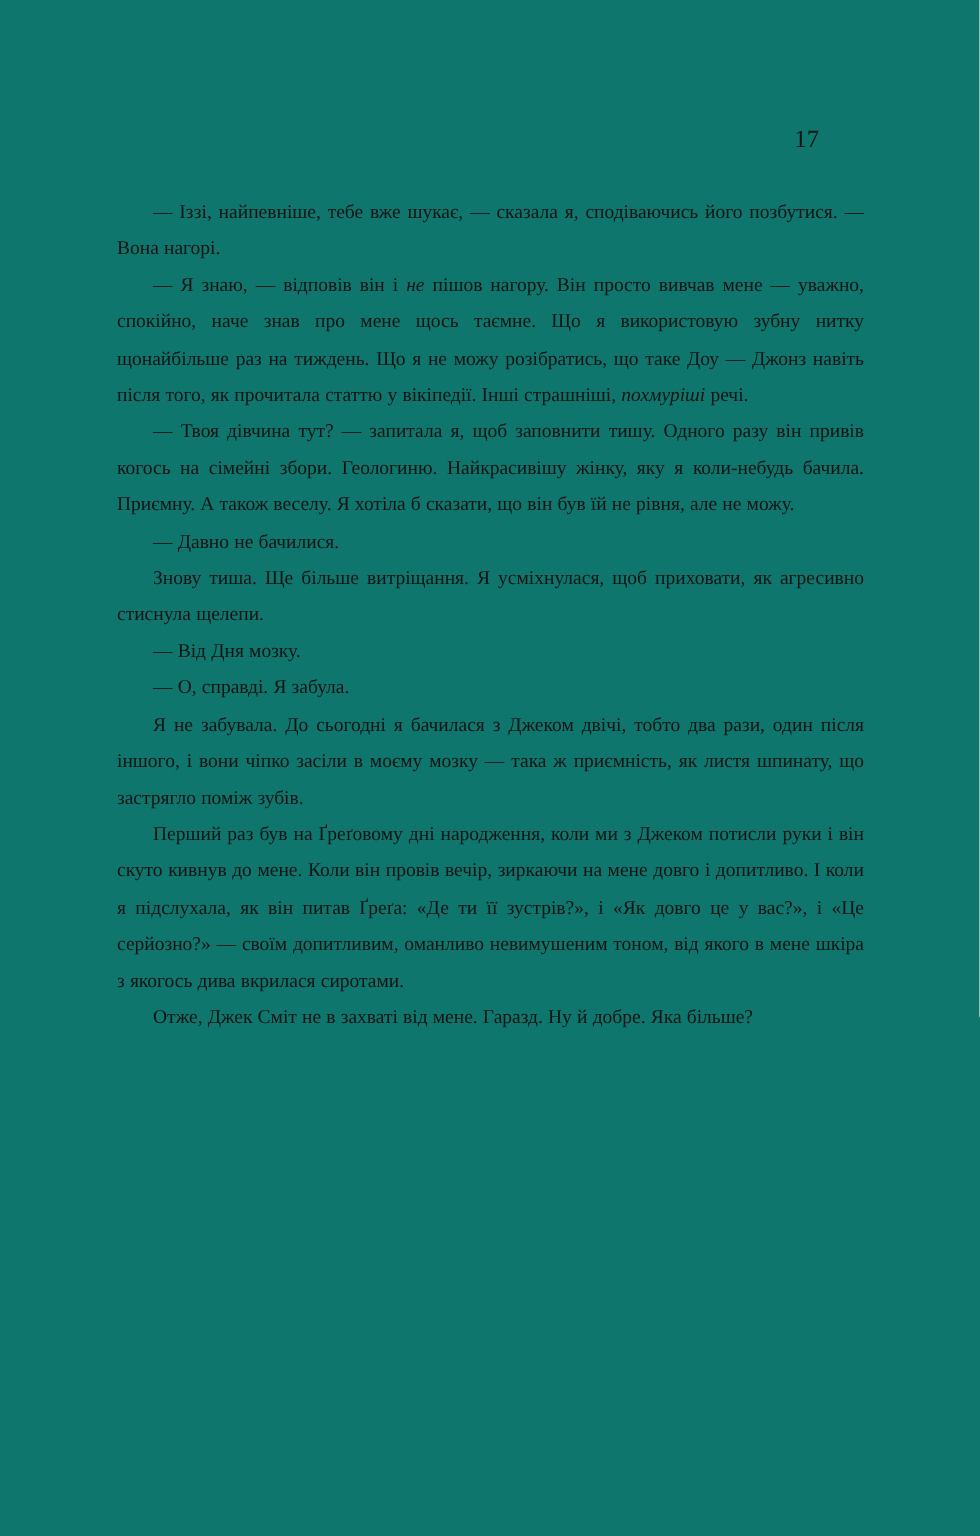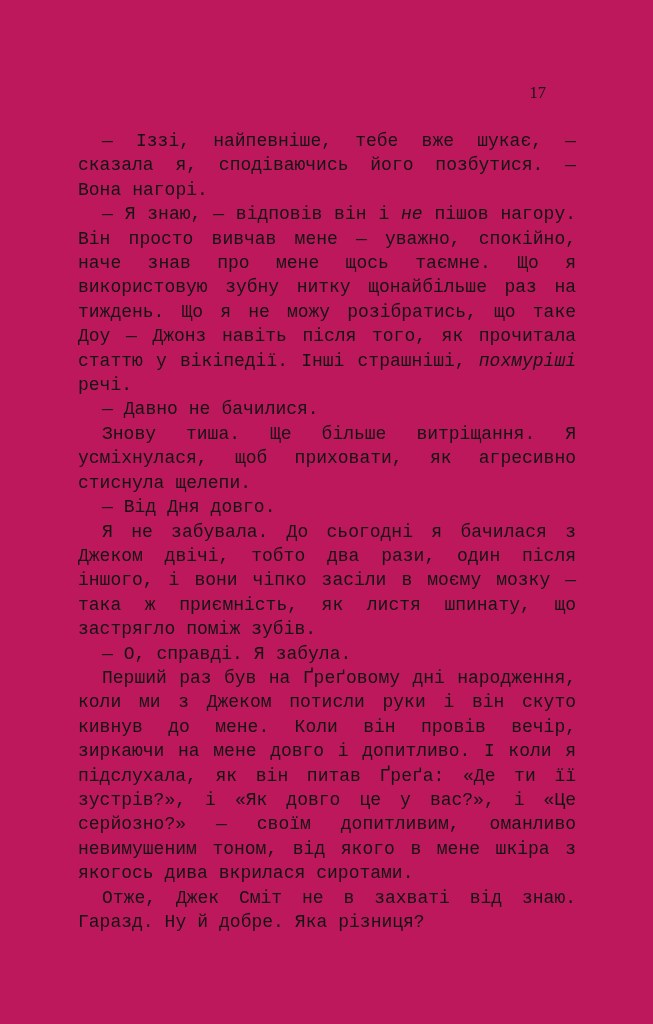--- a/index.html
+++ b/index.html
@@ -5,58 +5,58 @@
   html, body {
     margin: 0;
     padding: 0;
     background: #ffffff;
   }
   .book-page {
     position: relative;
     width: 653px;
     height: 1024px;
     box-sizing: border-box;
-    background: #be185d;
+    background: #0f766e;
     padding: 84px 77px 0 78px;
     font-family: "Liberation Serif", serif;
     color: #141414;
     overflow: hidden;
   }
   .page-number {
     text-align: right;
     padding-right: 30px;
     font-size: 16.5px;
     line-height: 18px;
     margin-bottom: 27px;
     color: #141414;
   }
   .page-body p {
     margin: 0;
-    font-size: 18px;
+    font-size: 13px;
     line-height: 24.4px;
     text-indent: 24px;
     text-align: justify;
     hyphens: auto;
     -webkit-hyphens: auto;
     word-spacing: 0.2px;
-    font-family: Liberation Mono, monospace;
   }
   .page-body .em {
     font-style: italic;
   }
 </style>
 </head>
 <body>
 
 <div class="book-page">
   <div class="page-number">17</div>
   <main class="page-body">
       <p><span>— Іззі, найпевніше, тебе вже шукає, — сказала я, сподіваючись його позбутися. — Вона нагорі.</span></p>
       <p><span>— Я знаю, — відповів він і </span><span class="em">не</span><span> пішов нагору. Він просто вивчав мене — уважно, спокійно, наче знав про мене щось таємне. Що я використовую зубну нитку щонайбільше раз на тиждень. Що я не можу розібратись, що таке Доу — Джонз навіть після того, як прочитала статтю у вікіпедії. Інші страшніші, </span><span class="em">похмуріші</span><span> речі.</span></p>
+      <p><span>— Твоя дівчина тут? — запитала я, щоб заповнити тишу. Одного разу він привів когось на сімейні збори. Геологиню. Найкрасивішу жінку, яку я коли-небудь бачила. Приємну. А також веселу. Я хотіла б сказати, що він був їй не рівня, але не можу.</span></p>
       <p><span>— Давно не бачилися.</span></p>
       <p><span>Знову тиша. Ще більше витріщання. Я усміхнулася, щоб приховати, як агресивно стиснула щелепи.</span></p>
-      <p><span>— Від Дня довго.</span></p>
+      <p><span>— Від Дня мозку.</span></p>
+      <p><span>— О, справді. Я забула.</span></p>
       <p><span>Я не забувала. До сьогодні я бачилася з Джеком двічі, тобто два рази, один після іншого, і вони чіпко засіли в моєму мозку — така ж приємність, як листя шпинату, що застрягло поміж зубів.</span></p>
-      <p><span>— О, справді. Я забула.</span></p>
       <p><span>Перший раз був на Ґреґовому дні народження, коли ми з Джеком потисли руки і він скуто кивнув до мене. Коли він провів вечір, зиркаючи на мене довго і допитливо. І коли я підслухала, як він питав Ґреґа: «Де ти її зустрів?», і «Як довго це у вас?», і «Це серйозно?» — своїм допитливим, оманливо невимушеним тоном, від якого в мене шкіра з якогось дива вкрилася сиротами.</span></p>
-      <p><span>Отже, Джек Сміт не в захваті від знаю. Гаразд. Ну й добре. Яка різниця?</span></p>
+      <p><span>Отже, Джек Сміт не в захваті від мене. Гаразд. Ну й добре. Яка більше?</span></p>
     </main>
 </div>
 
 </body></html>

